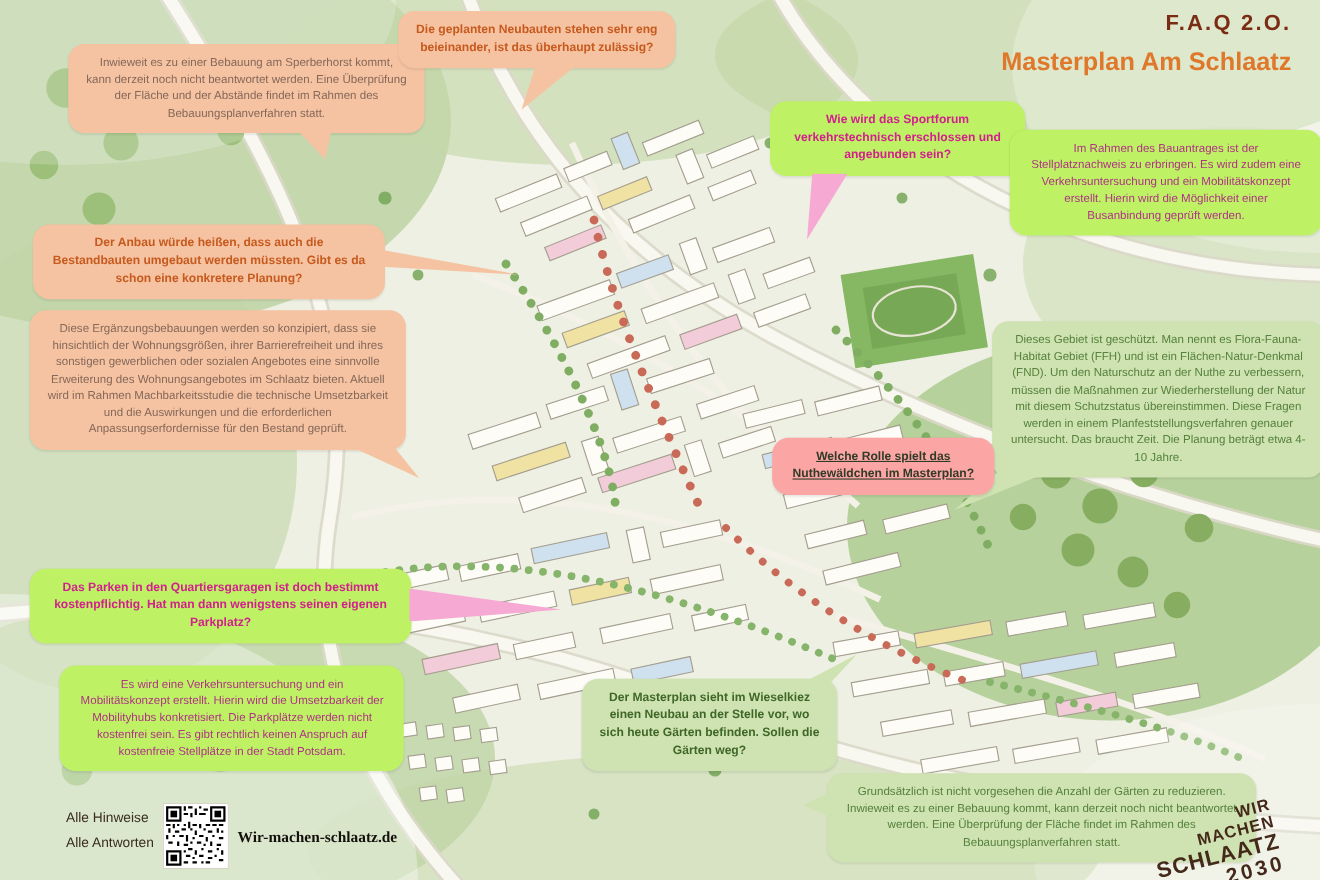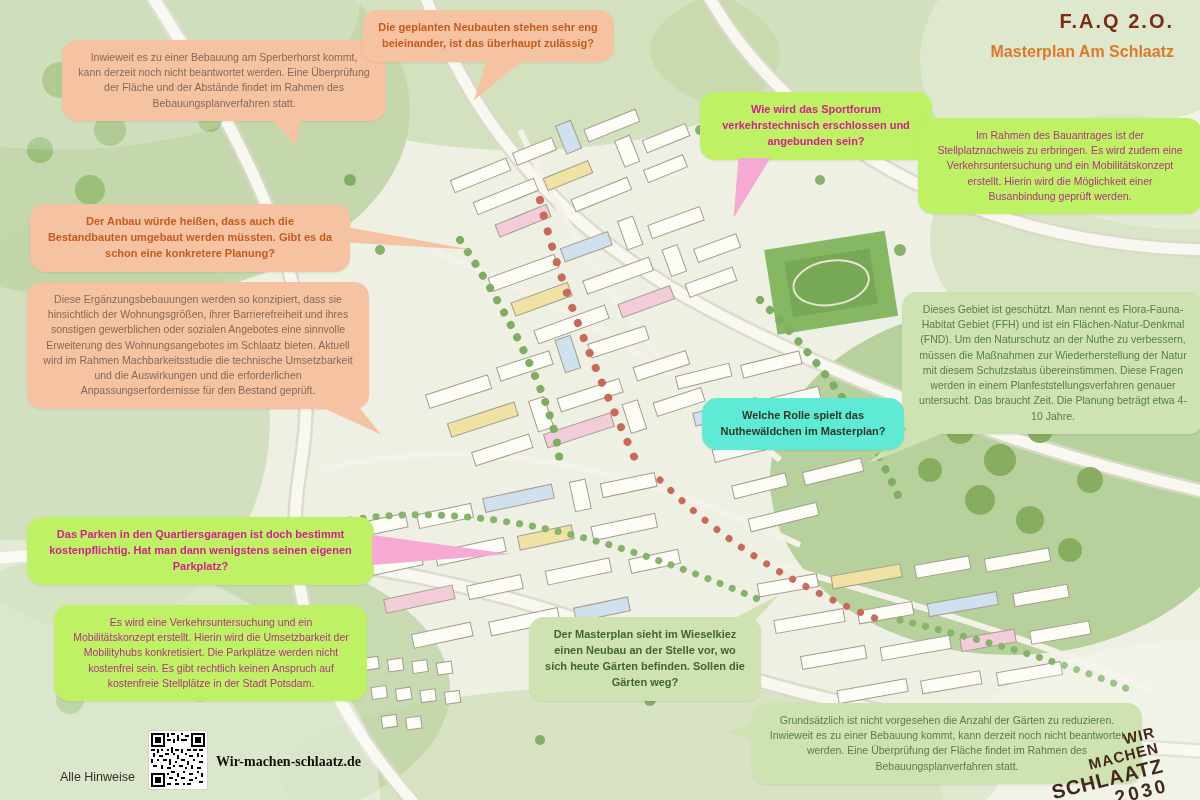--- a/index.html
+++ b/index.html
@@ -3,42 +3,42 @@
 <meta charset="utf-8">
 <style>
   html,body{margin:0;padding:0;}
   body{width:1200px;height:800px;font-family:"Liberation Sans",sans-serif;}
   .poster{position:relative;width:1200px;height:800px;overflow:hidden;background:#edf0e2;}
   .map-bg{position:absolute;left:0;top:0;width:1200px;height:800px;}
 
   
   .titles{position:absolute;right:26px;top:10px;text-align:right;}
   .faq-title{font-size:20px;font-weight:800;letter-spacing:2px;color:#7b2c15;}
-  .subtitle{font-size:16px;font-weight:bold;color:#e0782b;margin-top:10px;}
+  .subtitle{font-size:23px;font-weight:bold;color:#e0782b;margin-top:10px;}
 
   
   .bubble{position:absolute;padding:10px 16px;border-radius:15px;text-align:center;line-height:1.45;
           box-shadow:0 1px 2px rgba(0,0,0,0.08);}
   .bubble .txt{position:relative;display:block;}
   .bubble .tail{position:absolute;}
   .q{font-size:11px;font-weight:bold;}
   .a{font-size:10.5px;}
   .peach{background:#f5c3a1;}
   .peach .tail{background:#f5c3a1;}
   .peach.q{color:#c75a1f;}
   .peach.a{color:#85685a;}
   .pink{background:#bef264;}
   .pink .tail{background:#f6a9d2;}
   .pink.q{color:#d2208d;}
   .pink.a{color:#ae3484;}
   .green{background:#cfe2b2;}
   .green .tail{background:#cfe2b2;}
   .green.q{color:#3f6828;}
   .green.a{color:#55823c;}
-  .green.light{background:#5eead4;color:#2f3b26;}
+  .green.light{background:#fca5a5;color:#2f3b26;text-decoration:underline;}
 
   #b0{left:62px;top:40px;width:292px;}
   #b0 .tail{left:205px;bottom:-24px;width:38px;height:26px;clip-path:polygon(10% 0,90% 0,75% 100%);}
   #b1{left:362px;top:10px;width:220px;}
   #b1 .tail{left:112px;bottom:-38px;width:52px;height:40px;clip-path:polygon(25% 0,95% 0,0 100%);}
   #b2{left:700px;top:92px;width:200px;}
   #b2 .tail{left:25px;bottom:-58px;width:48px;height:60px;clip-path:polygon(28% 0,95% 0,18% 100%);}
   #b3{left:918px;top:118px;width:252px;}
   #b4{left:30px;top:204px;width:288px;}
   #b4 .tail{right:-122px;top:20px;width:124px;height:28px;clip-path:polygon(0 12%,100% 92%,0 66%);}
@@ -50,21 +50,21 @@
   #b8{left:27px;top:517px;width:315px;}
   #b8 .tail{right:-136px;top:16px;width:138px;height:34px;clip-path:polygon(0 6%,100% 62%,0 94%);}
   #b9{left:54px;top:605px;width:280px;padding-left:17px;}
   #b10{left:529px;top:617px;width:200px;}
   #b10 .tail{right:-18px;top:-22px;width:54px;height:26px;clip-path:polygon(8% 100%,100% 0,55% 100%);}
   #b11{left:752px;top:703px;width:358px;}
   #b11 .tail{left:-22px;top:16px;width:24px;height:24px;clip-path:polygon(100% 4%,0 55%,100% 96%);}
 
   
   .footer-labels{position:absolute;left:60px;top:736px;color:#3a2d20;font-size:12.5px;}
-  .footer-labels .line{margin-bottom:9px;margin-top:34px;}
+  .footer-labels .line{margin-bottom:9px;}
   .qr{position:absolute;left:148px;top:730px;width:58px;height:58px;background:#fff;border:1px solid #d6d2c6;}
   .website{position:absolute;left:216px;top:754px;font-size:14px;font-weight:bold;color:#14110d;font-family:Liberation Serif, serif;}
 
   .logo{position:absolute;right:30px;bottom:6px;transform:rotate(-14deg);transform-origin:bottom right;
         text-align:right;color:#44291a;line-height:1.05;}
   .logo .l1,.logo .l2{font-size:15px;font-weight:bold;letter-spacing:1px;}
   .logo .l3{font-size:20px;font-weight:800;letter-spacing:1px;}
   .logo .l4{font-size:19px;font-weight:800;letter-spacing:3px;}
 </style>
 </head>

